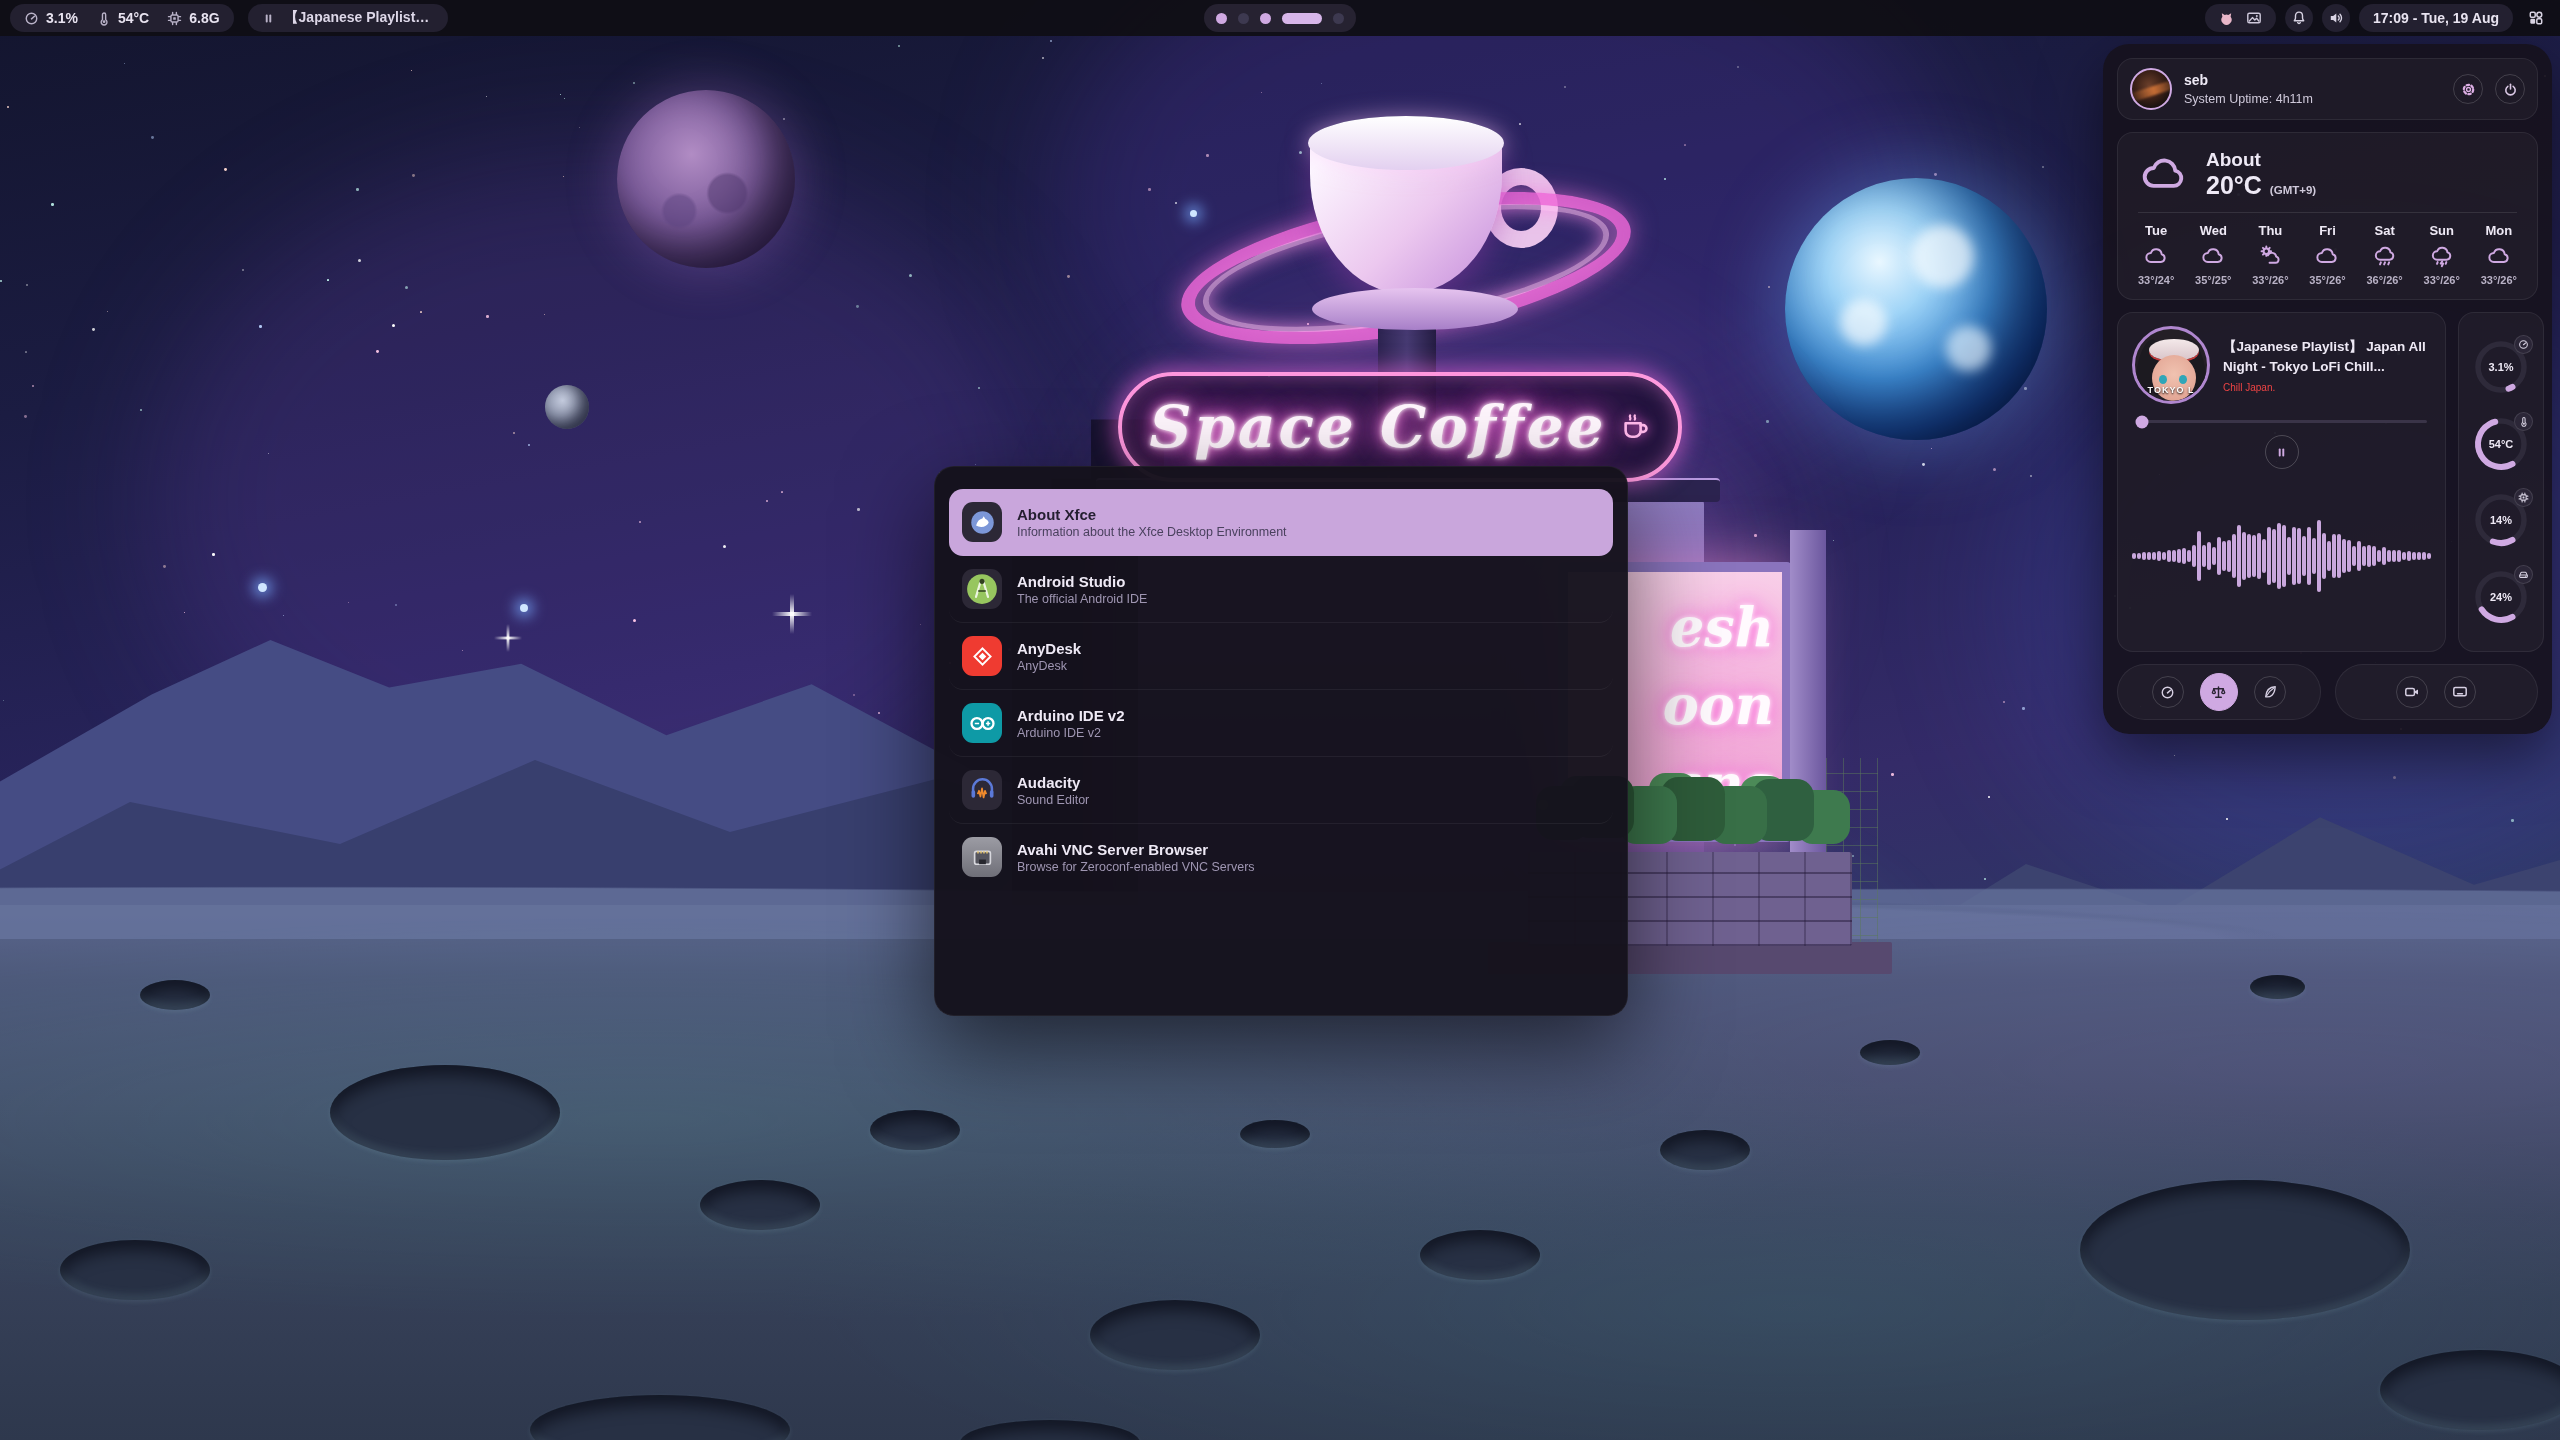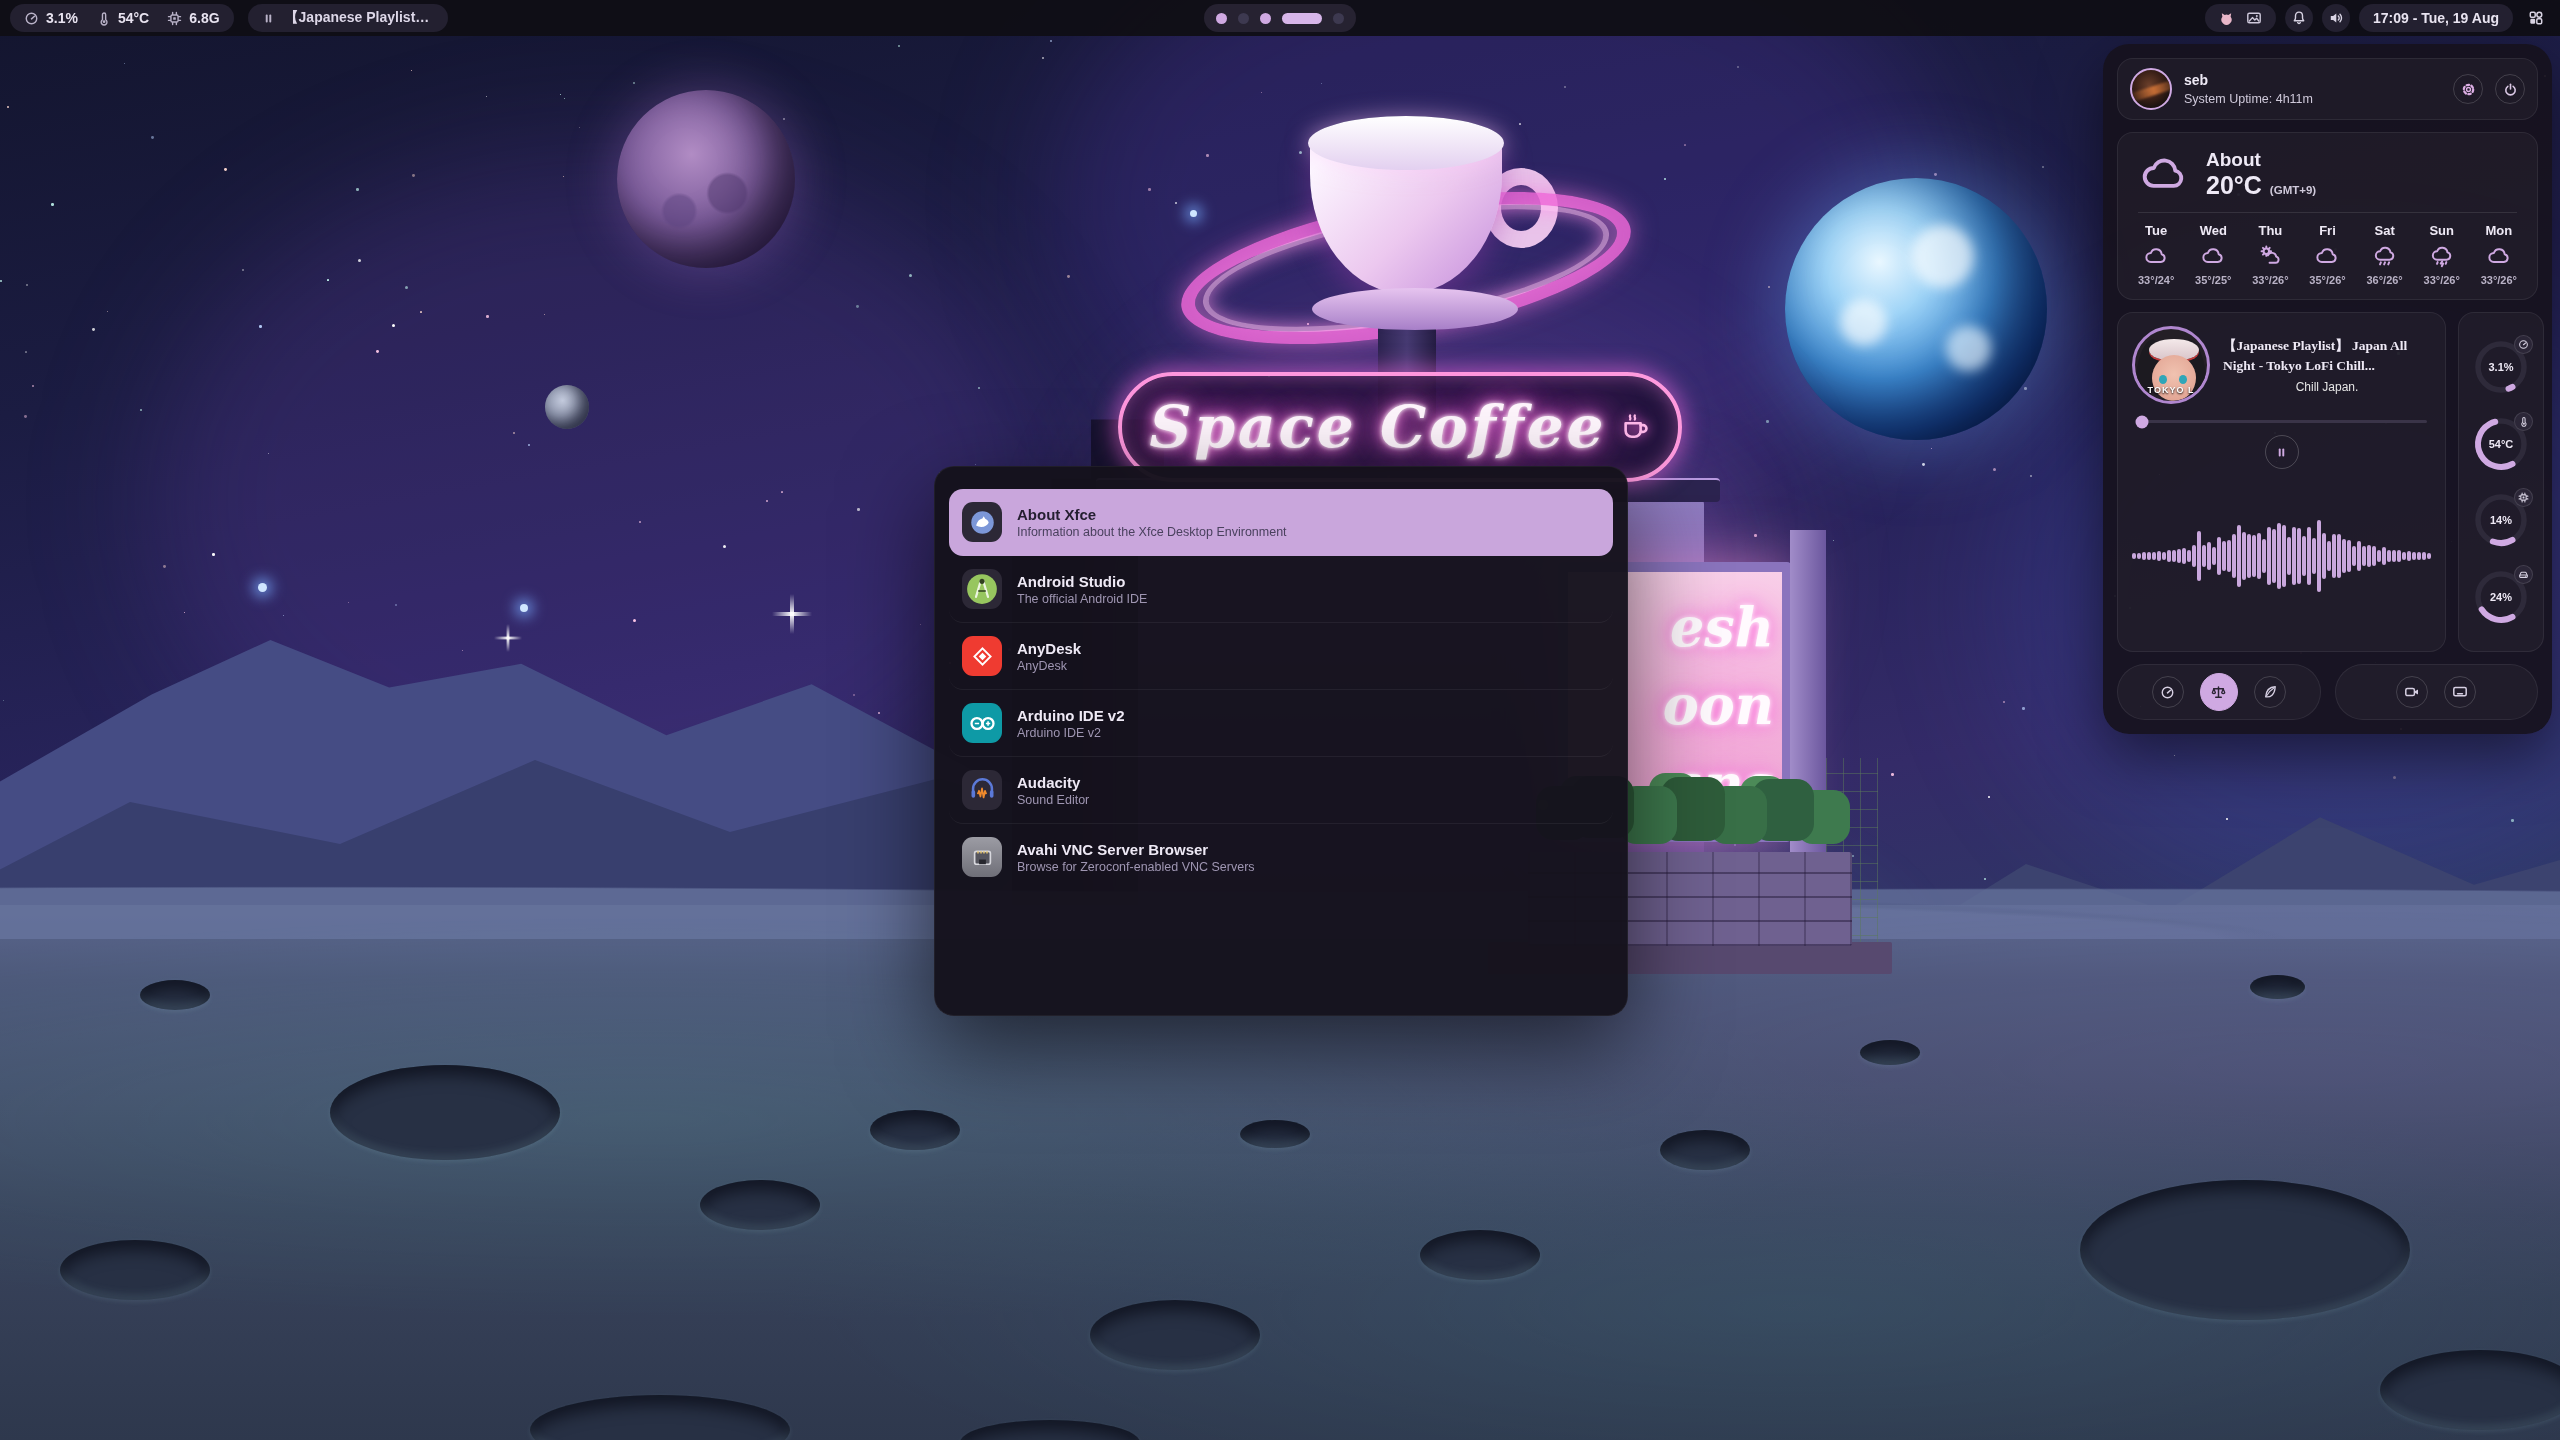--- a/index.html
+++ b/index.html
@@ -209,22 +209,22 @@
     background:radial-gradient(circle at 50% 42%,#f0c2b0,#e3a695 75%); }
   #album .hairL { position:absolute; left:2px; top:10px; width:22px; height:60px; border-radius:50%; background:#1c1a20; transform:rotate(10deg); }
   #album .hairR { position:absolute; right:2px; top:10px; width:22px; height:60px; border-radius:50%; background:#1c1a20; transform:rotate(-10deg); }
   #album .goggles { position:absolute; left:14px; top:10px; width:50px; height:22px; border-radius:50%;
     background:linear-gradient(180deg,#f4e9ea,#d8c3c8); box-shadow:0 2px 0 #c23a3a; }
   #album .eye { position:absolute; top:46px; width:8px; height:9px; border-radius:50%; background:#2fa6b8; }
   #album .eye.l { left:24px; } #album .eye.r { left:44px; }
   #album .art-label { position:absolute; left:0; right:0; bottom:6px; text-align:center;
     font-size:9px; font-weight:800; color:#fff; text-shadow:0 1px 2px #000; letter-spacing:1px; }
   #music-title { font-size:13.5px; font-weight:800; line-height:1.45; display:-webkit-box;
-    -webkit-line-clamp:2; -webkit-box-orient:vertical; overflow:hidden;font-family:Liberation Serif, serif; }
-  #music-artist { font-size:12px; color:#e5e5e5; margin-top:5px;text-align:center; }
+    -webkit-line-clamp:2; -webkit-box-orient:vertical; overflow:hidden; }
+  #music-artist { font-size:10px; color:#ef4444; margin-top:5px; }
   #progress { position:relative; height:3px; background:#3a3448; border-radius:2px; margin:16px 4px 0; cursor:pointer; }
   #progress .thumb { position:absolute; top:50%; width:13px; height:13px; border-radius:50%;
     background:#cfa9e2; transform:translate(-50%,-50%); }
   #pause-btn { width:34px; height:34px; border-radius:50%; border:1px solid rgba(255,255,255,.2);
     background:transparent; color:#cfa9e2; display:flex; align-items:center; justify-content:center;
     margin:12px auto 0; cursor:pointer; }
   #waveform { flex:1; display:flex; align-items:center; justify-content:center; gap:1px; min-height:90px; padding:4px 0 2px; }
   #waveform .wbar { width:4px; border-radius:2px; background:#c9a7dd; flex:none; }
 
   #gauge-col { width:86px; flex:none; border-radius:16px; display:flex; flex-direction:column;

